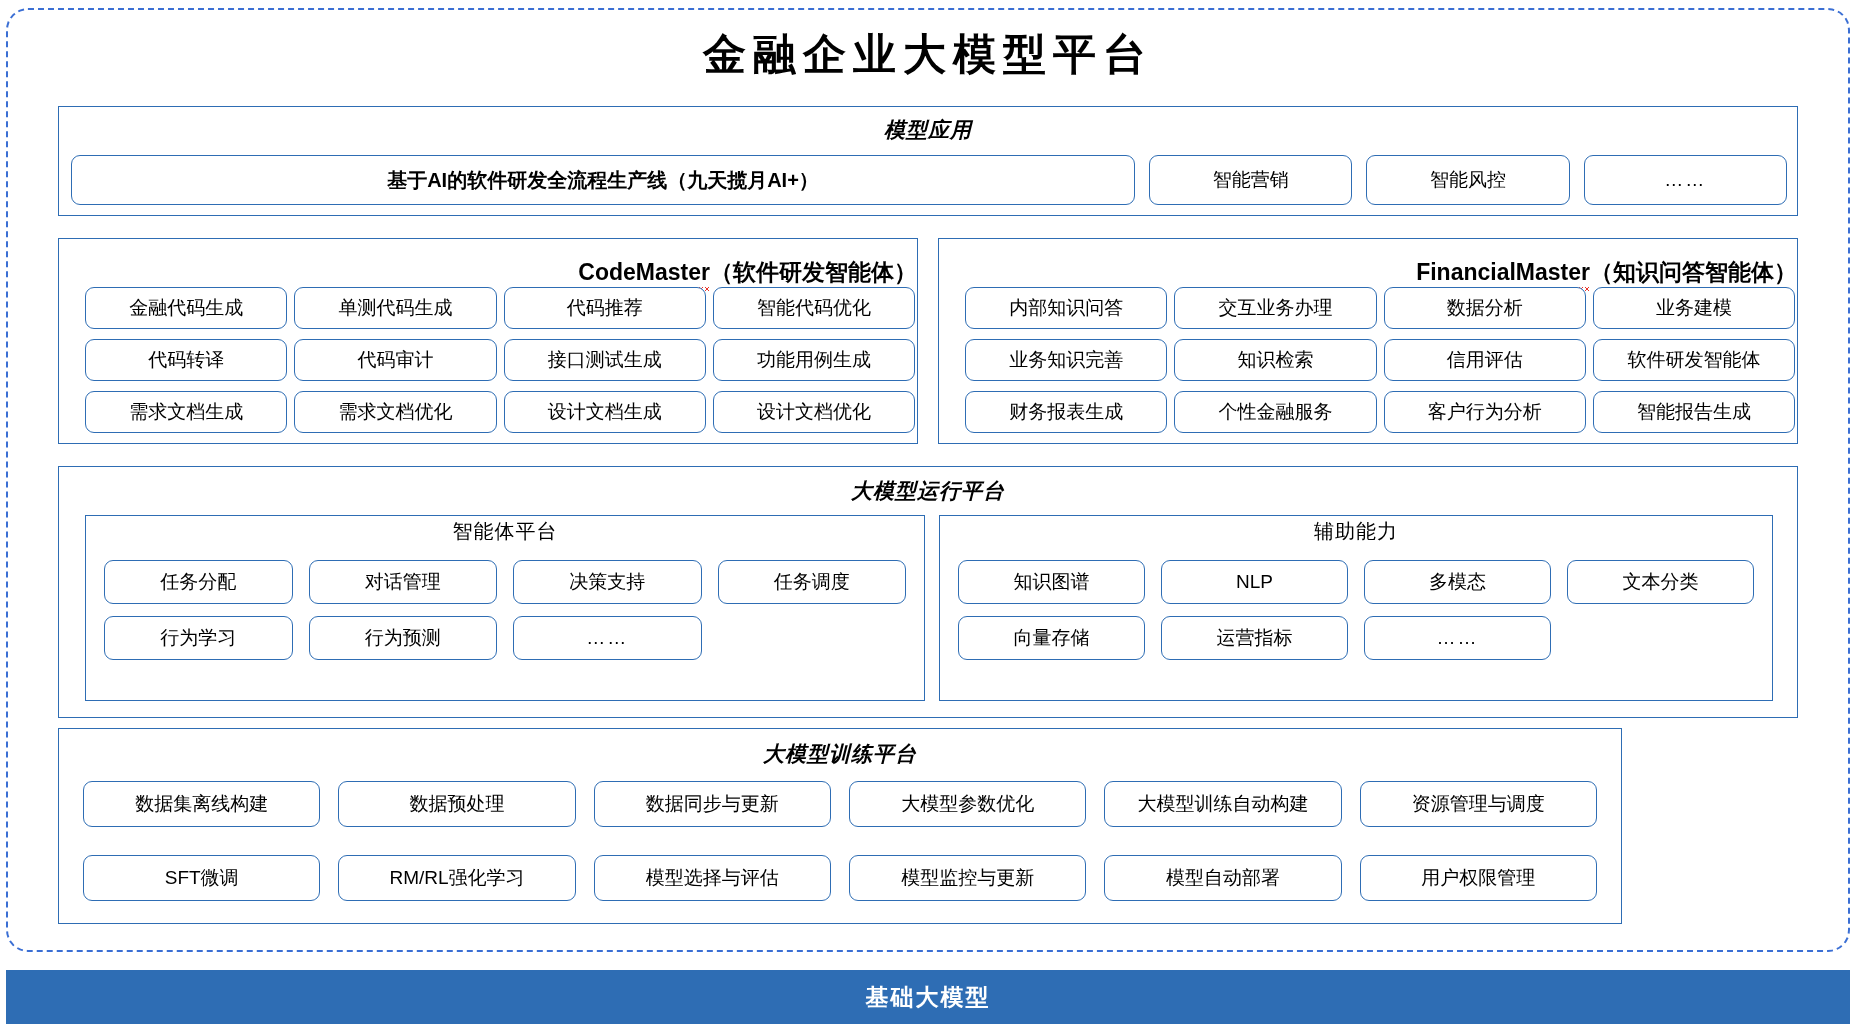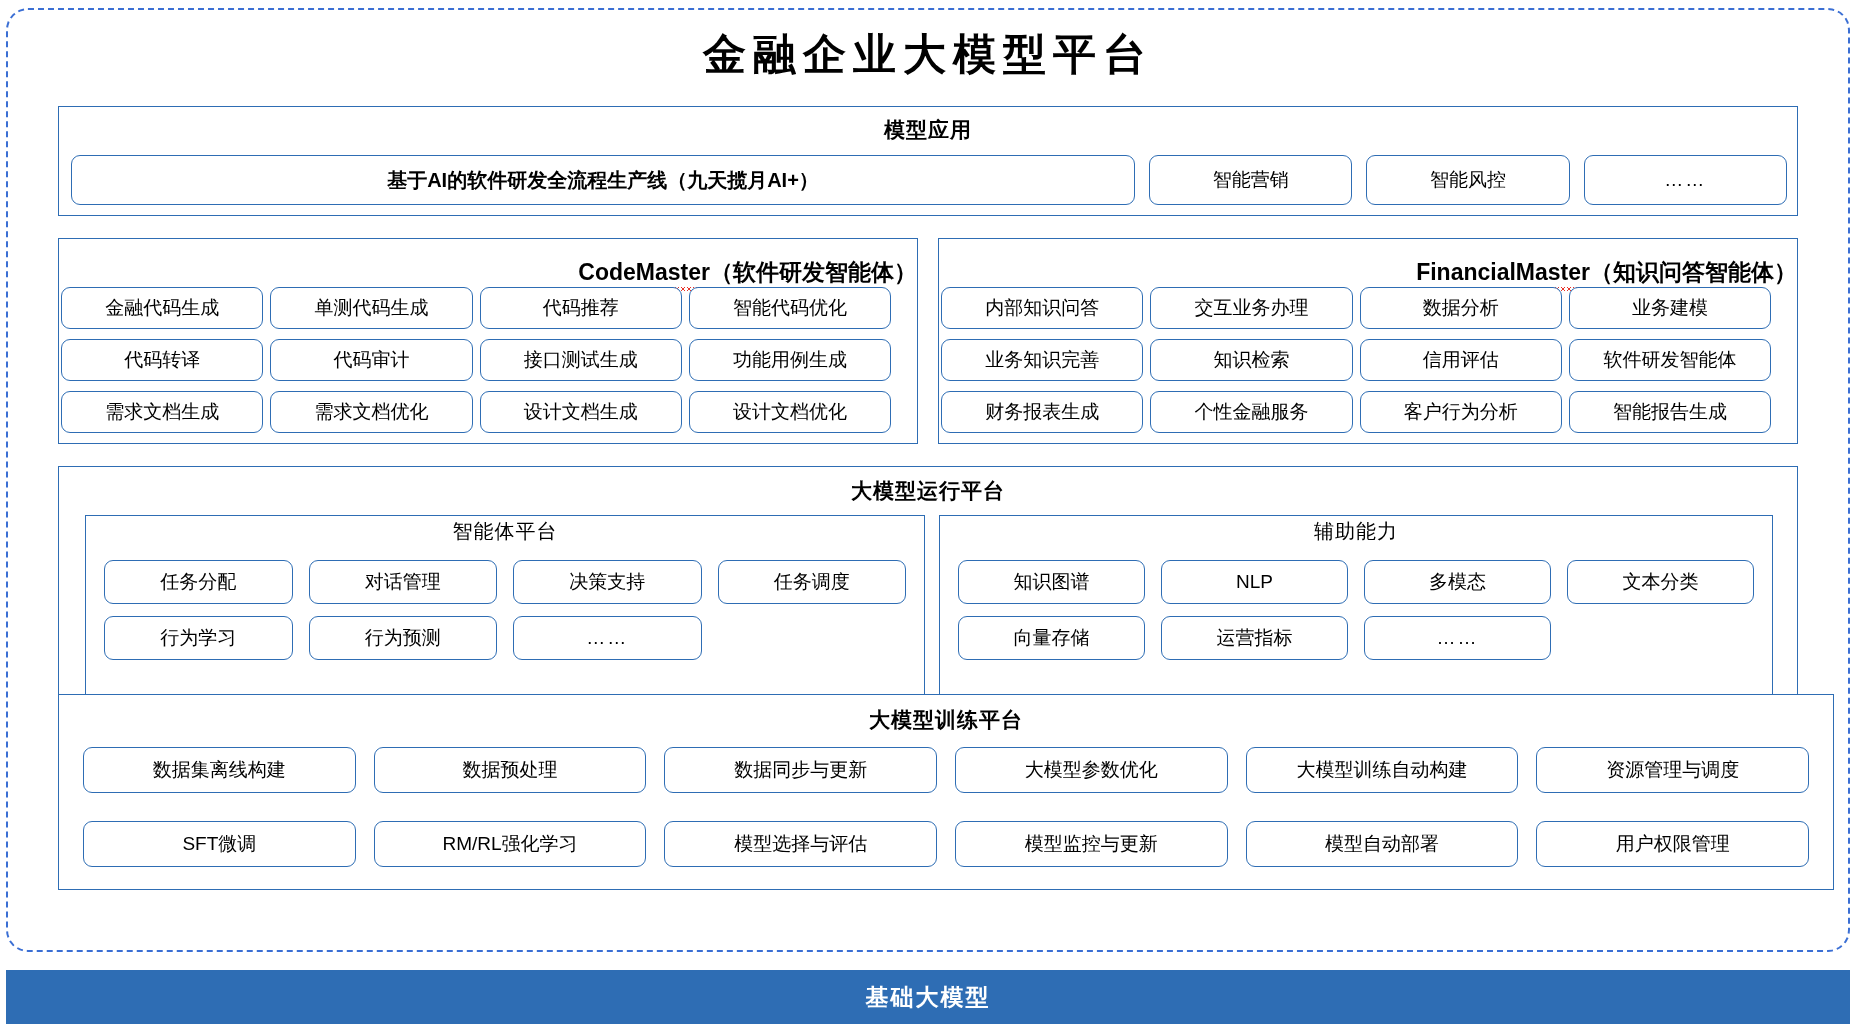--- a/index.html
+++ b/index.html
@@ -42,20 +42,21 @@
     position: absolute;
     border: 1.6px solid #2e6db4;
     background: #ffffff;
   }
   .panel-title {
     text-align: center;
     font-size: 21px;
     font-weight: 700;
     color: #000000;
     letter-spacing: 1px;
+    font-style: italic;
   }
   .sub-title {
     text-align: center;
     font-size: 20px;
     font-weight: 400;
     color: #000000;
     letter-spacing: 1px;
   }
 
   
@@ -115,21 +116,21 @@
   }
   .app-wide { flex: 0 0 1064px; font-weight: 700; font-size: 20px; }
   .app-small { flex: 1 1 0; }
 
   
   #codemaster-panel { left: 58px; top: 238px; width: 860px; height: 206px; }
   #financial-panel  { left: 938px; top: 238px; width: 860px; height: 206px; }
   .agent-title-wrap { margin-top: 18px; text-align: right; }
   .agent-grid {
     position: absolute;
-    left: 2px; top: 48px;
+    left: 26px; top: 48px;
     width: calc(100% - 28px);
     grid-template-columns: repeat(4, 1fr);
     grid-auto-rows: 42px;
     gap: 10px 7px;
   }
 
   
   #runtime-panel { left: 58px; top: 466px; width: 1740px; height: 252px; }
   #runtime-panel > .panel-title { margin-top: 10px; }
   .sub-panel {
@@ -143,21 +144,21 @@
   .sub-grid {
     position: absolute;
     left: 18px; top: 44px;
     width: calc(100% - 36px);
     grid-template-columns: repeat(4, 1fr);
     grid-auto-rows: 44px;
     gap: 12px 16px;
   }
 
   
-  #training-panel { left: 58px; top: 694px; width: 1776px; height: 196px; }
+  #training-panel { left: 58px; top: 728px; width: 1564px; height: 196px; }
   #training-panel > .panel-title { margin-top: 11px; }
   .train-grid {
     position: absolute;
     left: 24px; top: 52px;
     width: calc(100% - 48px);
     grid-template-columns: repeat(6, 1fr);
     grid-auto-rows: 46px;
     gap: 28px 18px;
   }
 

